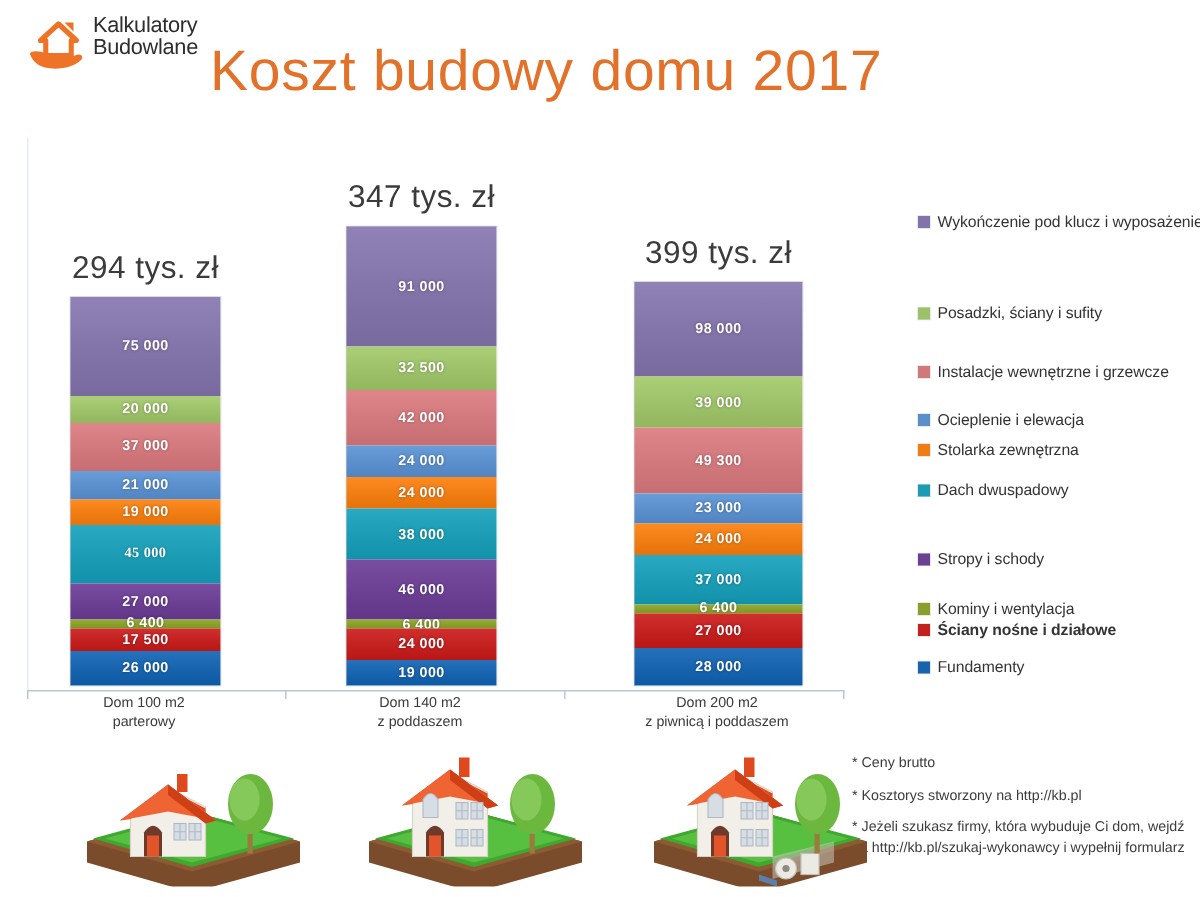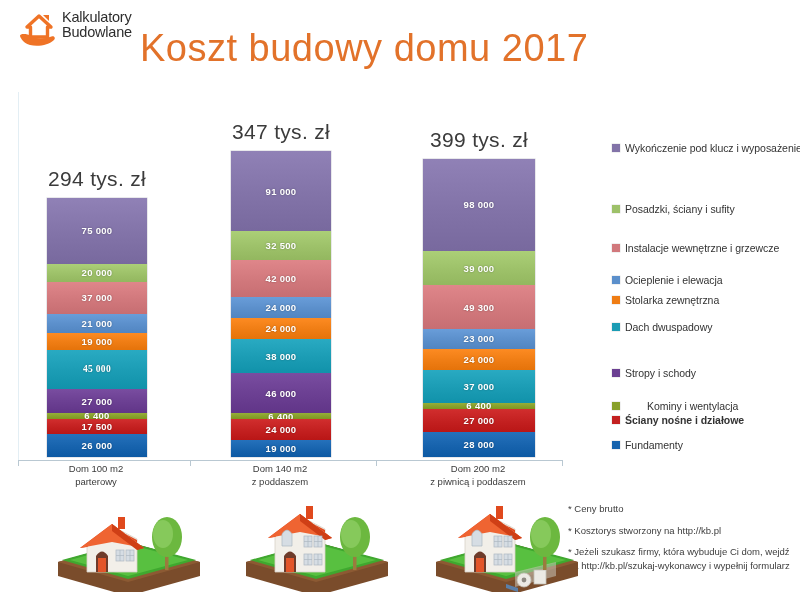--- a/index.html
+++ b/index.html
@@ -261,21 +261,21 @@
           <span class="seg-label">24 000</span>
         </div>
         <div class="seg" title="Fundamenty" style="height: 16.7619px; background: linear-gradient(rgb(37, 113, 187) 0%, rgb(23, 99, 173) 55%, rgb(13, 89, 163) 100%);">
           <span class="seg-label">19 000</span>
         </div>
       </div>
     </div>
     <div class="col" style="left: 404px; width: 112px;">
       <div class="col-total">399 tys. zł</div>
       <div class="stack">
-        <div class="seg" title="Wykończenie pod klucz i wyposażenie" style="height: 92px; background: linear-gradient(rgb(144, 129, 182) 0%, rgb(130, 115, 168) 55%, rgb(120, 105, 158) 100%); text-align: right;">
+        <div class="seg" title="Wykończenie pod klucz i wyposażenie" style="height: 63px; background: linear-gradient(rgb(144, 129, 182) 0%, rgb(130, 115, 168) 55%, rgb(120, 105, 158) 100%); text-align: right;">
           <span class="seg-label">98 000</span>
         </div>
         <div class="seg" title="Posadzki, ściany i sufity" style="height: 34.406px; background: linear-gradient(rgb(171, 207, 119) 0%, rgb(157, 193, 105) 55%, rgb(147, 183, 95) 100%);">
           <span class="seg-label">39 000</span>
         </div>
         <div class="seg" title="Instalacje wewnętrzne i grzewcze" style="height: 43.4927px; background: linear-gradient(rgb(223, 134, 138) 0%, rgb(209, 120, 124) 55%, rgb(199, 110, 114) 100%);">
           <span class="seg-label">49 300</span>
         </div>
         <div class="seg" title="Ocieplenie i elewacja" style="height: 20.2907px; background: linear-gradient(rgb(105, 157, 217) 0%, rgb(91, 143, 203) 55%, rgb(81, 133, 193) 100%); align-items: center;">
           <span class="seg-label">23 000</span>
@@ -322,21 +322,21 @@
       <span class="legend-text">Stolarka zewnętrzna</span>
     </div>
     <div class="legend-item" style="top: 229.404px;">
       <span class="legend-swatch" style="background: rgb(27, 156, 180);"></span>
       <span class="legend-text">Dach dwuspadowy</span>
     </div>
     <div class="legend-item" style="top: 275.279px;">
       <span class="legend-swatch" style="background: rgb(107, 63, 146);"></span>
       <span class="legend-text">Stropy i schody</span>
     </div>
-    <div class="legend-item" style="top: 307.656px; gap: 22px;">
+    <div class="legend-item" style="top: 307.656px;">
       <span class="legend-swatch" style="background: rgb(136, 160, 43);"></span>
       <span class="legend-text">Kominy i wentylacja</span>
     </div>
     <div class="legend-item" style="top: 322.388px; font-weight: bold;">
       <span class="legend-swatch" style="background: rgb(195, 32, 32);"></span>
       <span class="legend-text">Ściany nośne i działowe</span>
     </div>
     <div class="legend-item" style="top: 346.649px;">
       <span class="legend-swatch" style="background: rgb(23, 99, 173);"></span>
       <span class="legend-text">Fundamenty</span>

